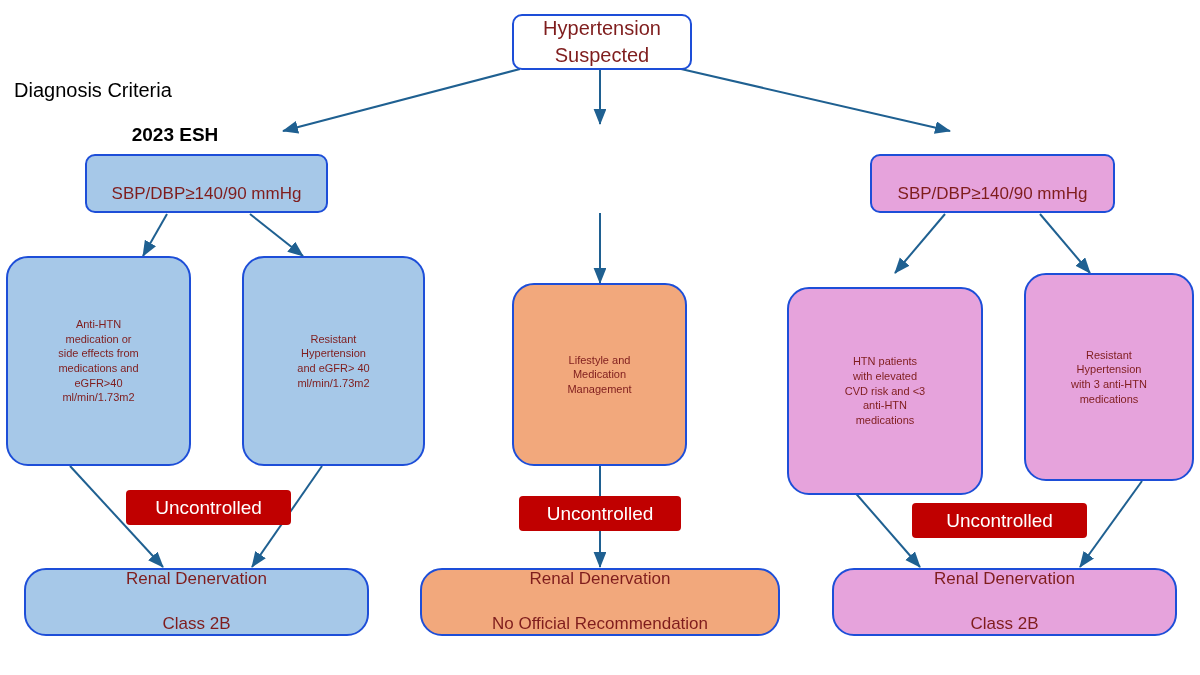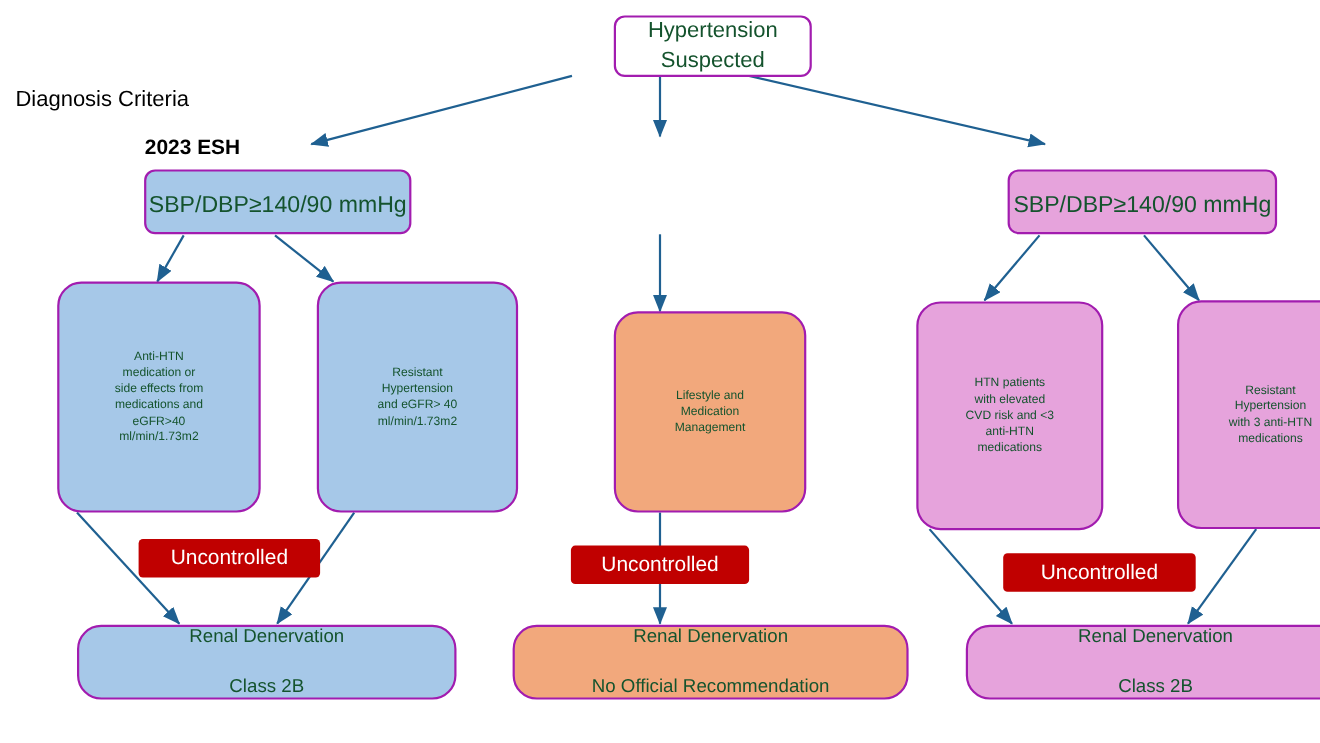--- a/index.html
+++ b/index.html
@@ -21,44 +21,43 @@
     position: absolute;
     left: 0;
     top: 0;
     width: 1200px;
     height: 675px;
     pointer-events: none;
   }
   .node {
     position: absolute;
     box-sizing: border-box;
-    border: 2px solid #a21caf;
+    border: 2px solid #1d4ed8;
     display: flex;
     align-items: center;
     justify-content: center;
     text-align: center;
-    color: #14532d;
+    color: #7f1d1d;
     line-height: 1.33;
     white-space: pre-line;
-    margin-left: 46px;
   }
   .node.root {
     background: #ffffff;
     border-radius: 10px;
     font-size: 20px;
   }
   .node.blue   { background: #A6C8E8; }
   .node.orange { background: #F2A87C; }
   .node.pink   { background: #E6A3DC; }
 
   .node.criteria {
     border-radius: 10px;
-    font-size: 21px;
+    font-size: 17px;
     align-items: flex-start;
-    padding-top: 17px;
+    padding-top: 27px;
   }
   .node.detail {
     border-radius: 22px;
     font-size: 11px;
   }
   .node.outcome {
     border-radius: 22px;
     font-size: 17px;
   }
 
@@ -159,21 +158,21 @@
 
   <div class="badge" style="left:519px; top:496px; width:162px; height:35px;">Uncontrolled</div>
 
   <div class="node outcome orange" style="left:420px; top:568px; width:360px; height:68px;">Renal Denervation
 
 No Official Recommendation</div>
 
 
   <div class="node criteria pink" style="left:870px; top:154px; width:245px; height:59px;">SBP/DBP≥140/90 mmHg</div>
 
-  <div class="node detail pink" style="left:787px; top:274px; width:170px; height:208px;">HTN patients
+  <div class="node detail pink" style="left:787px; top:287px; width:196px; height:208px;">HTN patients
 with elevated
 CVD risk and &lt;3
 anti-HTN
 medications</div>
 
   <div class="node detail pink" style="left:1024px; top:273px; width:170px; height:208px;">Resistant
 Hypertension
 with 3 anti-HTN
 medications</div>
 

